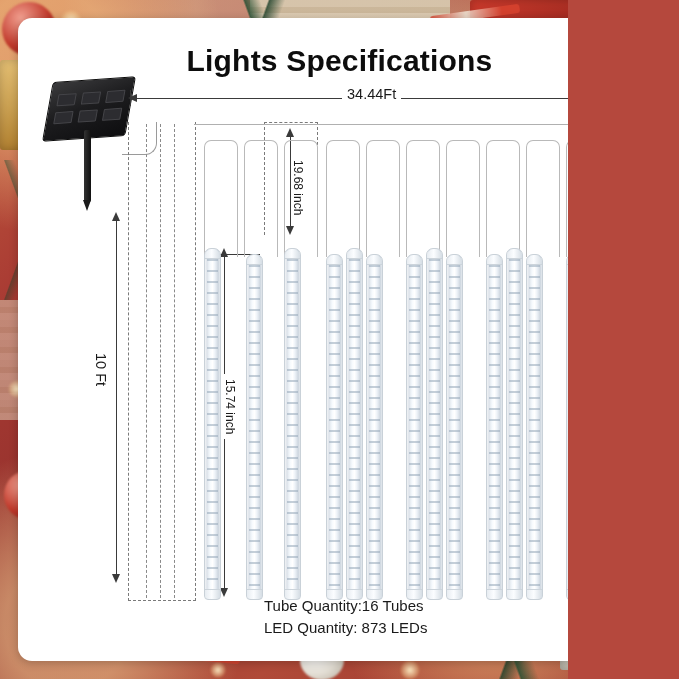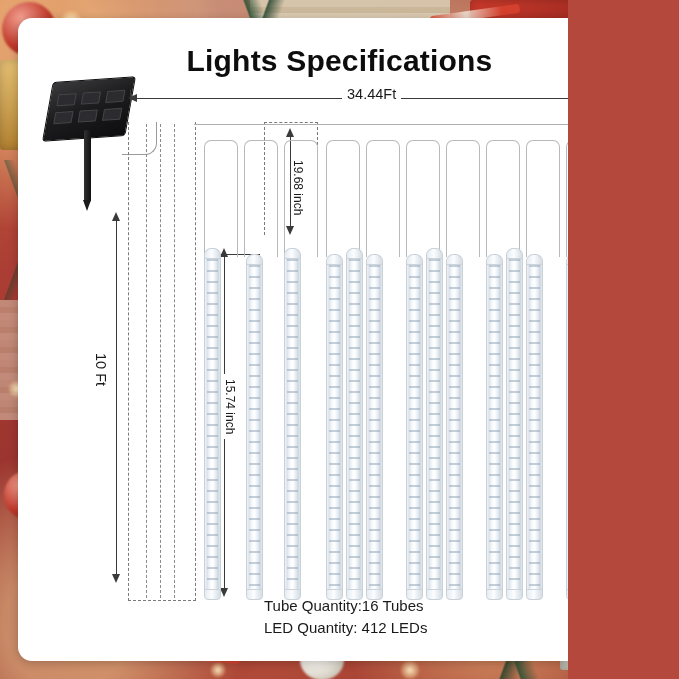--- a/index.html
+++ b/index.html
@@ -447,17 +447,17 @@
       <div class="cap cap-bot"></div>
     </div>
     <div class="tube" style="left:328px;top:230px;height:350px;">
       <div class="cap cap-top"></div>
       <div class="leds"></div>
       <div class="cap cap-bot"></div>
     </div>
 
     <div class="footer">
       <div>Tube Quantity:16 Tubes</div>
-      <div>LED Quantity: 412 LEDs</div>
+      <div>LED Quantity: 873 LEDs</div>
     </div>
 
   </div>
 </div>
 
 </body></html>

